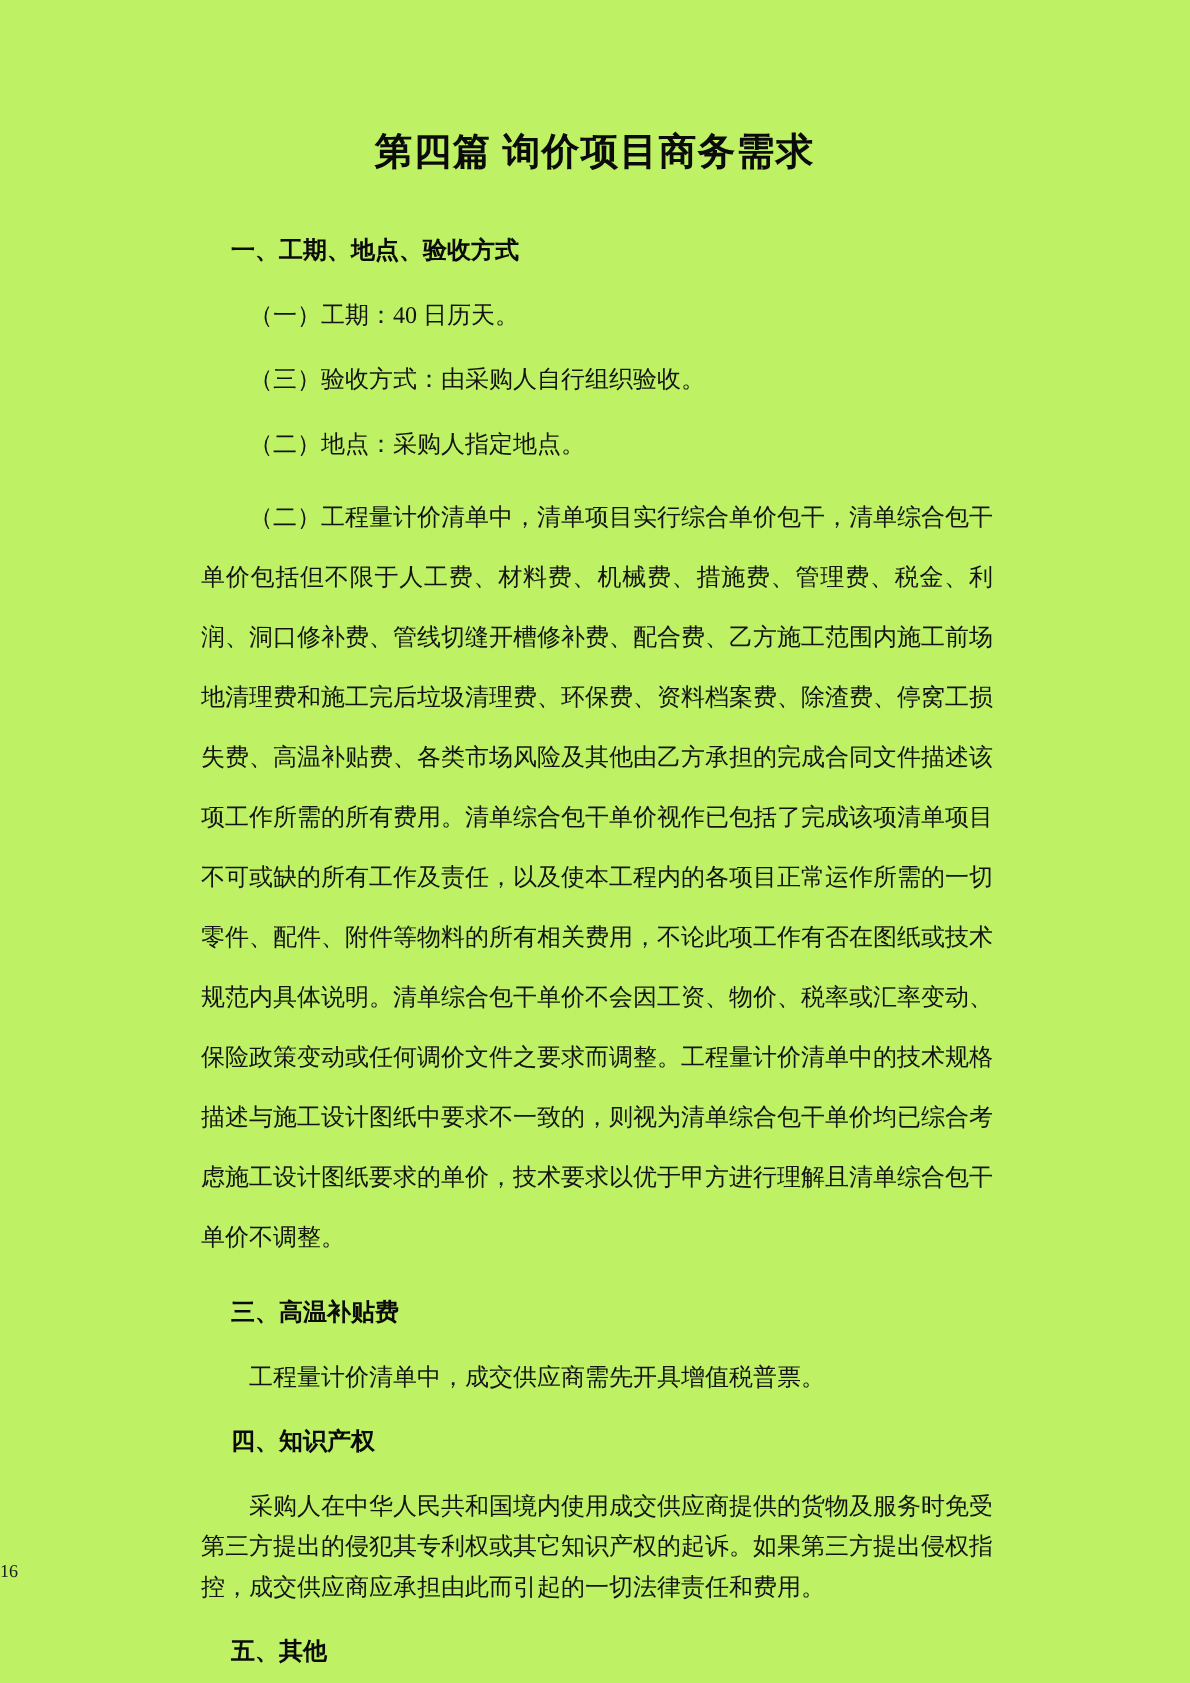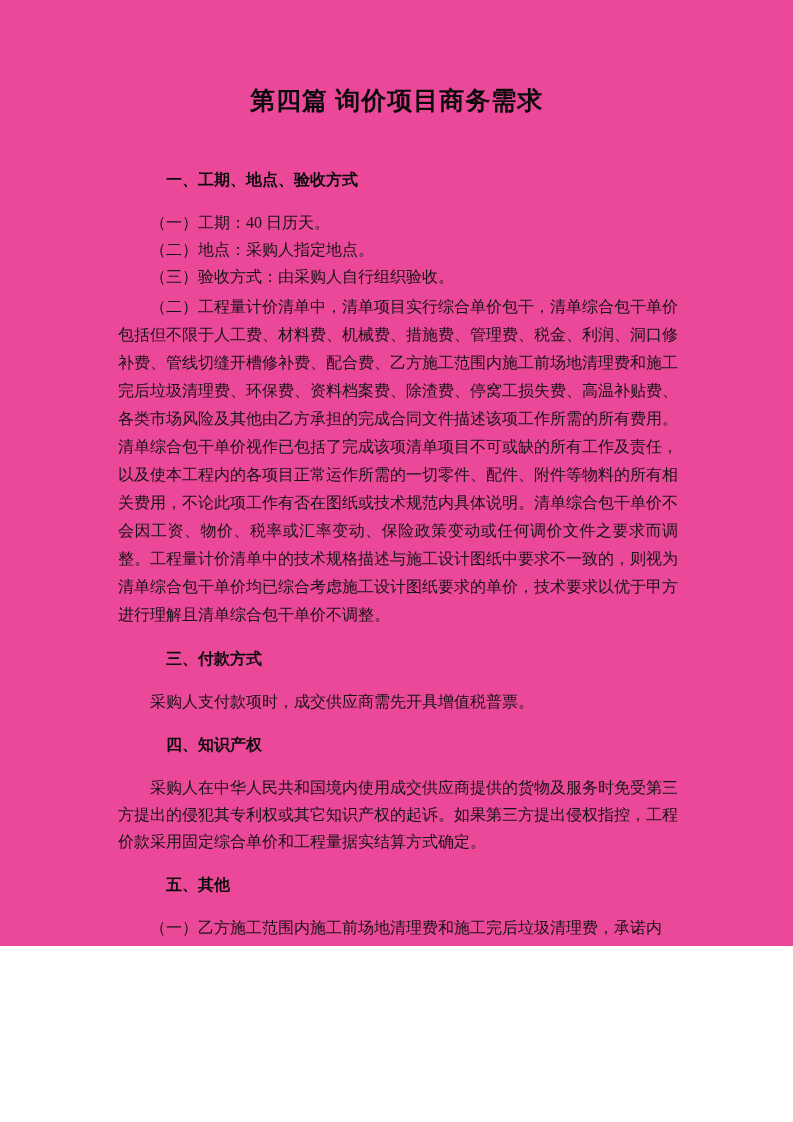--- a/index.html
+++ b/index.html
@@ -5,22 +5,22 @@
   html, body {
     margin: 0;
     padding: 0;
     background: #ffffff;
     color: #141414;
     font-family: "Liberation Serif", "DejaVu Serif", serif;
   }
   .page {
     position: relative;
     width: 793px;
-    height: 946px;
-    background: #ec4899;
+    height: 1122px;
+    background: #bef264;
     overflow: hidden;
   }
   .doc-title {
     position: absolute;
     top: 84px;
     left: 0;
     width: 793px;
     text-align: center;
     font-size: 25px;
     font-weight: 700;
@@ -35,29 +35,29 @@
     width: 560px;
     font-size: 16px;
     line-height: 27px;
     color: #141414;
   }
   .heading {
     font-weight: 700;
     text-indent: 2em;
     font-family: "Liberation Sans", "DejaVu Sans", sans-serif;
     color: #0b0b0b;
-    margin: 16px;
+    margin: 4px;
   }
   .para {
     text-indent: 2em;
     text-align: justify;
-    margin: 0;
+    margin: 16px;
   }
   .para.big {
-    line-height: 28px;
+    line-height: 40px;
     margin-top: 3px;
   }
   .page-number {
     position: absolute;
     top: 1040px;
     left: 0;
     width: 793px;
     font-size: 12px;
     color: #1a1a1a;
   }
@@ -66,30 +66,30 @@
 <body>
 
 <div class="page">
 
   <div class="doc-title">第四篇 询价项目商务需求</div>
 
   <div class="content">
 
     <p class="heading">一、工期、地点、验收方式</p>
     <p class="para">（一）工期：40 日历天。</p>
+    <p class="para">（三）验收方式：由采购人自行组织验收。</p>
     <p class="para">（二）地点：采购人指定地点。</p>
-    <p class="para">（三）验收方式：由采购人自行组织验收。</p>
 
     <p class="para big">（二）工程量计价清单中，清单项目实行综合单价包干，清单综合包干单价包括但不限于人工费、材料费、机械费、措施费、管理费、税金、利润、洞口修补费、管线切缝开槽修补费、配合费、乙方施工范围内施工前场地清理费和施工完后垃圾清理费、环保费、资料档案费、除渣费、停窝工损失费、高温补贴费、各类市场风险及其他由乙方承担的完成合同文件描述该项工作所需的所有费用。清单综合包干单价视作已包括了完成该项清单项目不可或缺的所有工作及责任，以及使本工程内的各项目正常运作所需的一切零件、配件、附件等物料的所有相关费用，不论此项工作有否在图纸或技术规范内具体说明。清单综合包干单价不会因工资、物价、税率或汇率变动、保险政策变动或任何调价文件之要求而调整。工程量计价清单中的技术规格描述与施工设计图纸中要求不一致的，则视为清单综合包干单价均已综合考虑施工设计图纸要求的单价，技术要求以优于甲方进行理解且清单综合包干单价不调整。</p>
 
-    <p class="heading">三、付款方式</p>
-    <p class="para">采购人支付款项时，成交供应商需先开具增值税普票。</p>
+    <p class="heading">三、高温补贴费</p>
+    <p class="para">工程量计价清单中，成交供应商需先开具增值税普票。</p>
 
     <p class="heading">四、知识产权</p>
-    <p class="para">采购人在中华人民共和国境内使用成交供应商提供的货物及服务时免受第三方提出的侵犯其专利权或其它知识产权的起诉。如果第三方提出侵权指控，工程价款采用固定综合单价和工程量据实结算方式确定。</p>
+    <p class="para">采购人在中华人民共和国境内使用成交供应商提供的货物及服务时免受第三方提出的侵犯其专利权或其它知识产权的起诉。如果第三方提出侵权指控，成交供应商应承担由此而引起的一切法律责任和费用。</p>
 
     <p class="heading">五、其他</p>
     <p class="para">（一）乙方施工范围内施工前场地清理费和施工完后垃圾清理费，承诺内</p>
 
   </div>
 
   <div class="page-number">16</div>
 
 </div>
 

